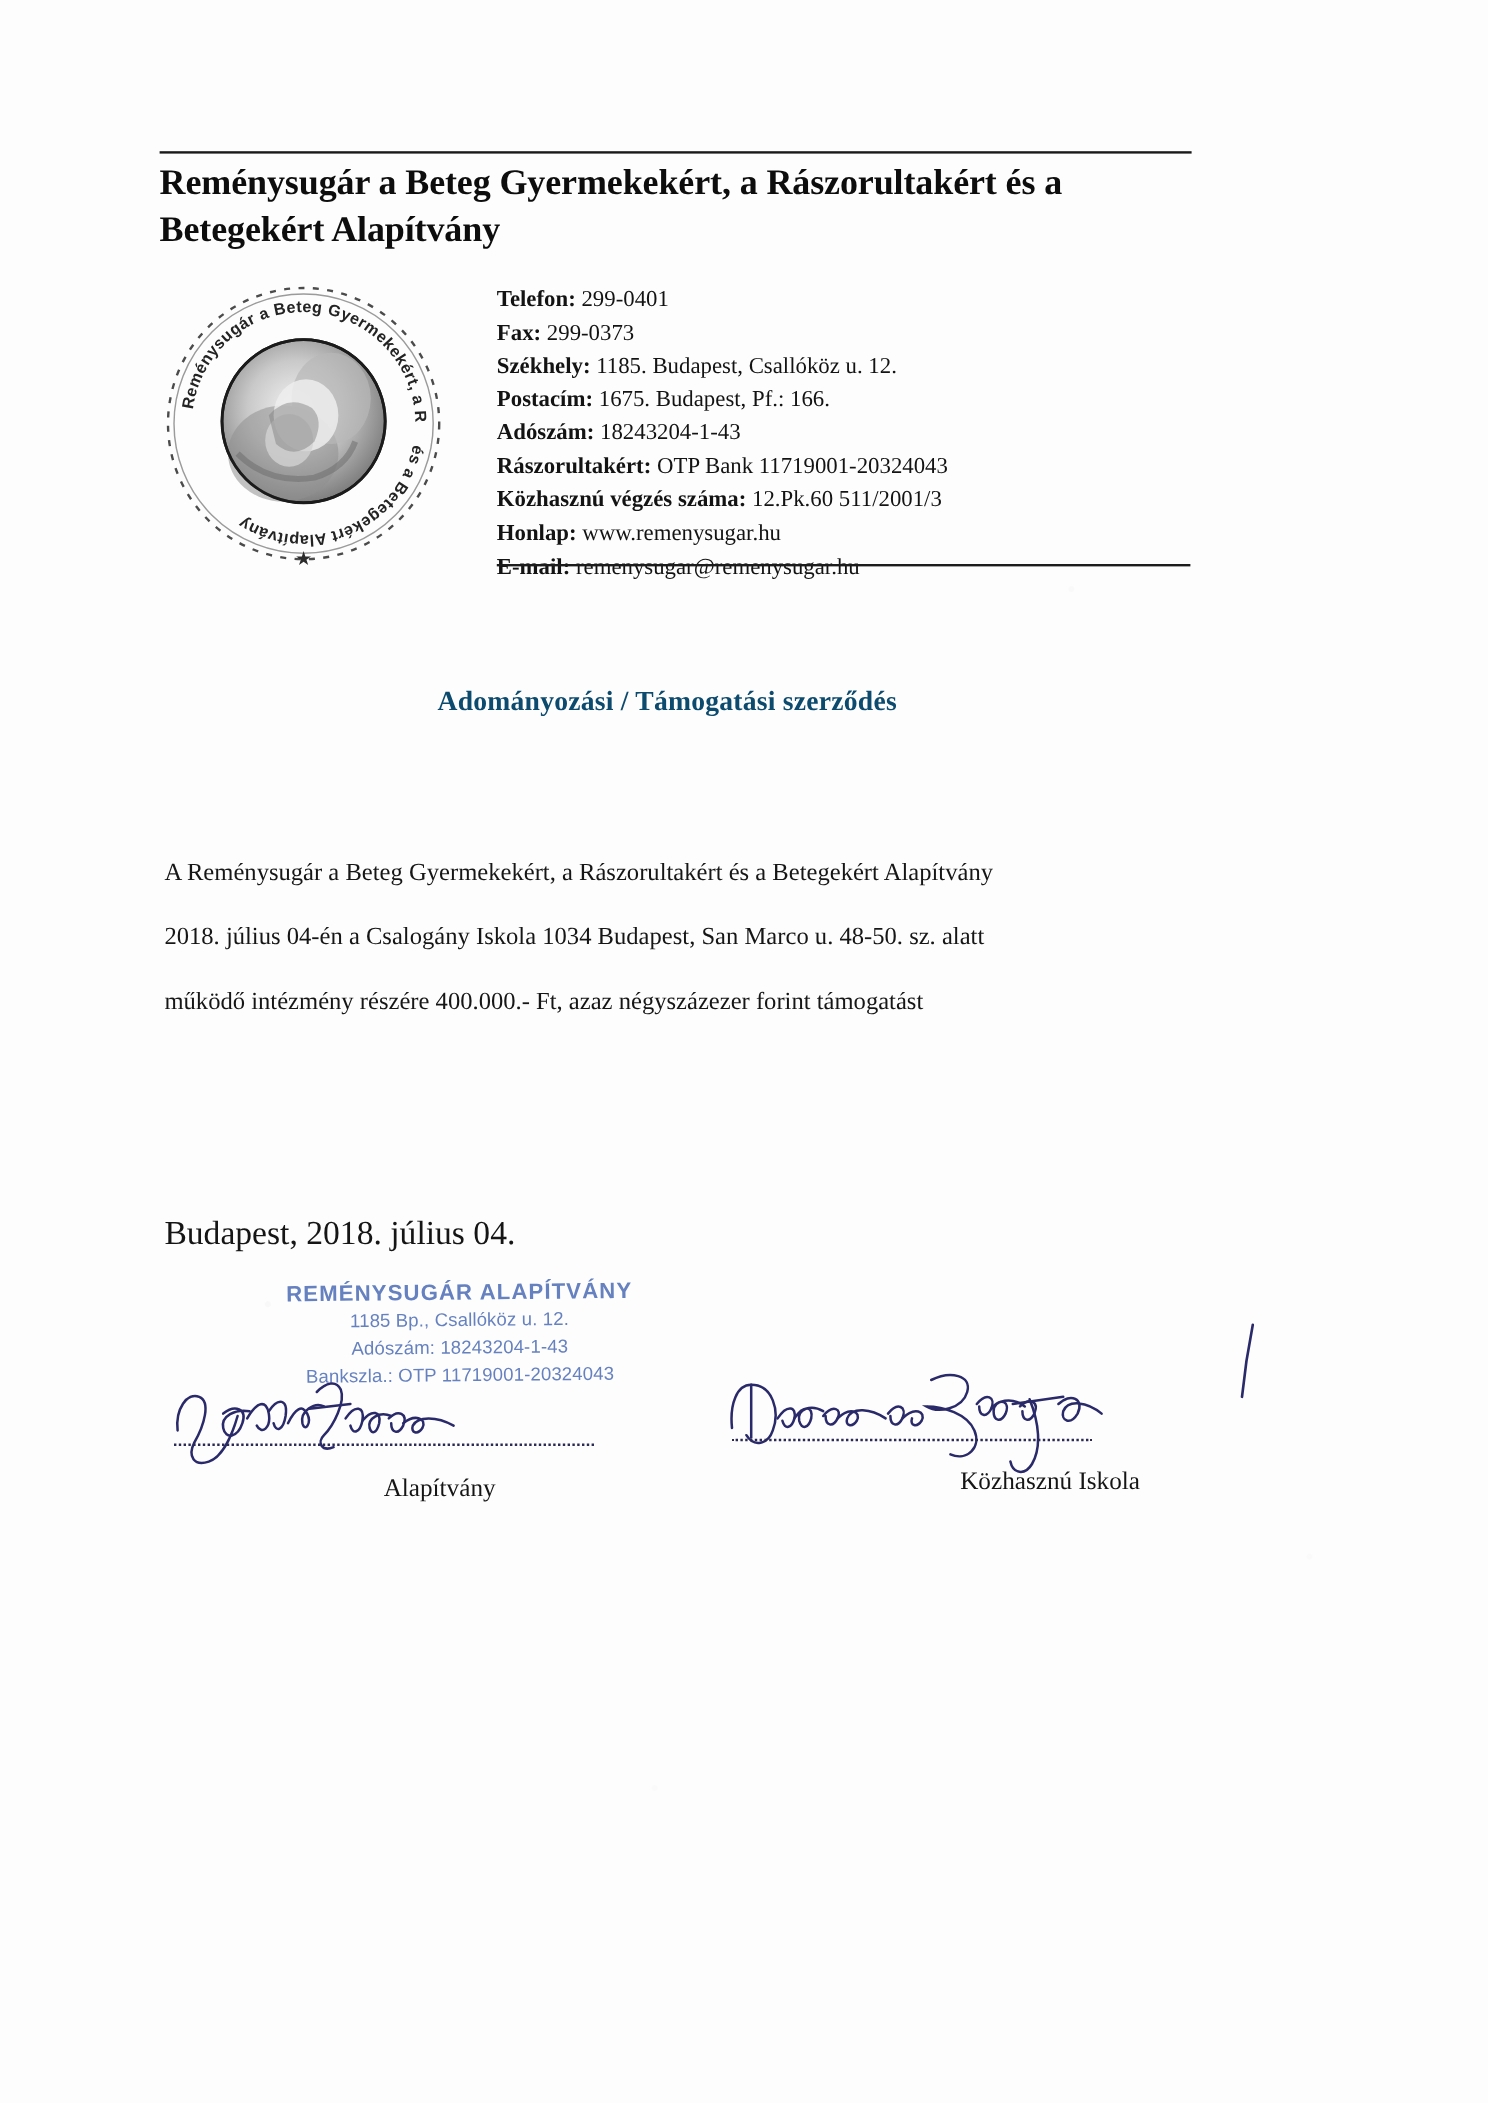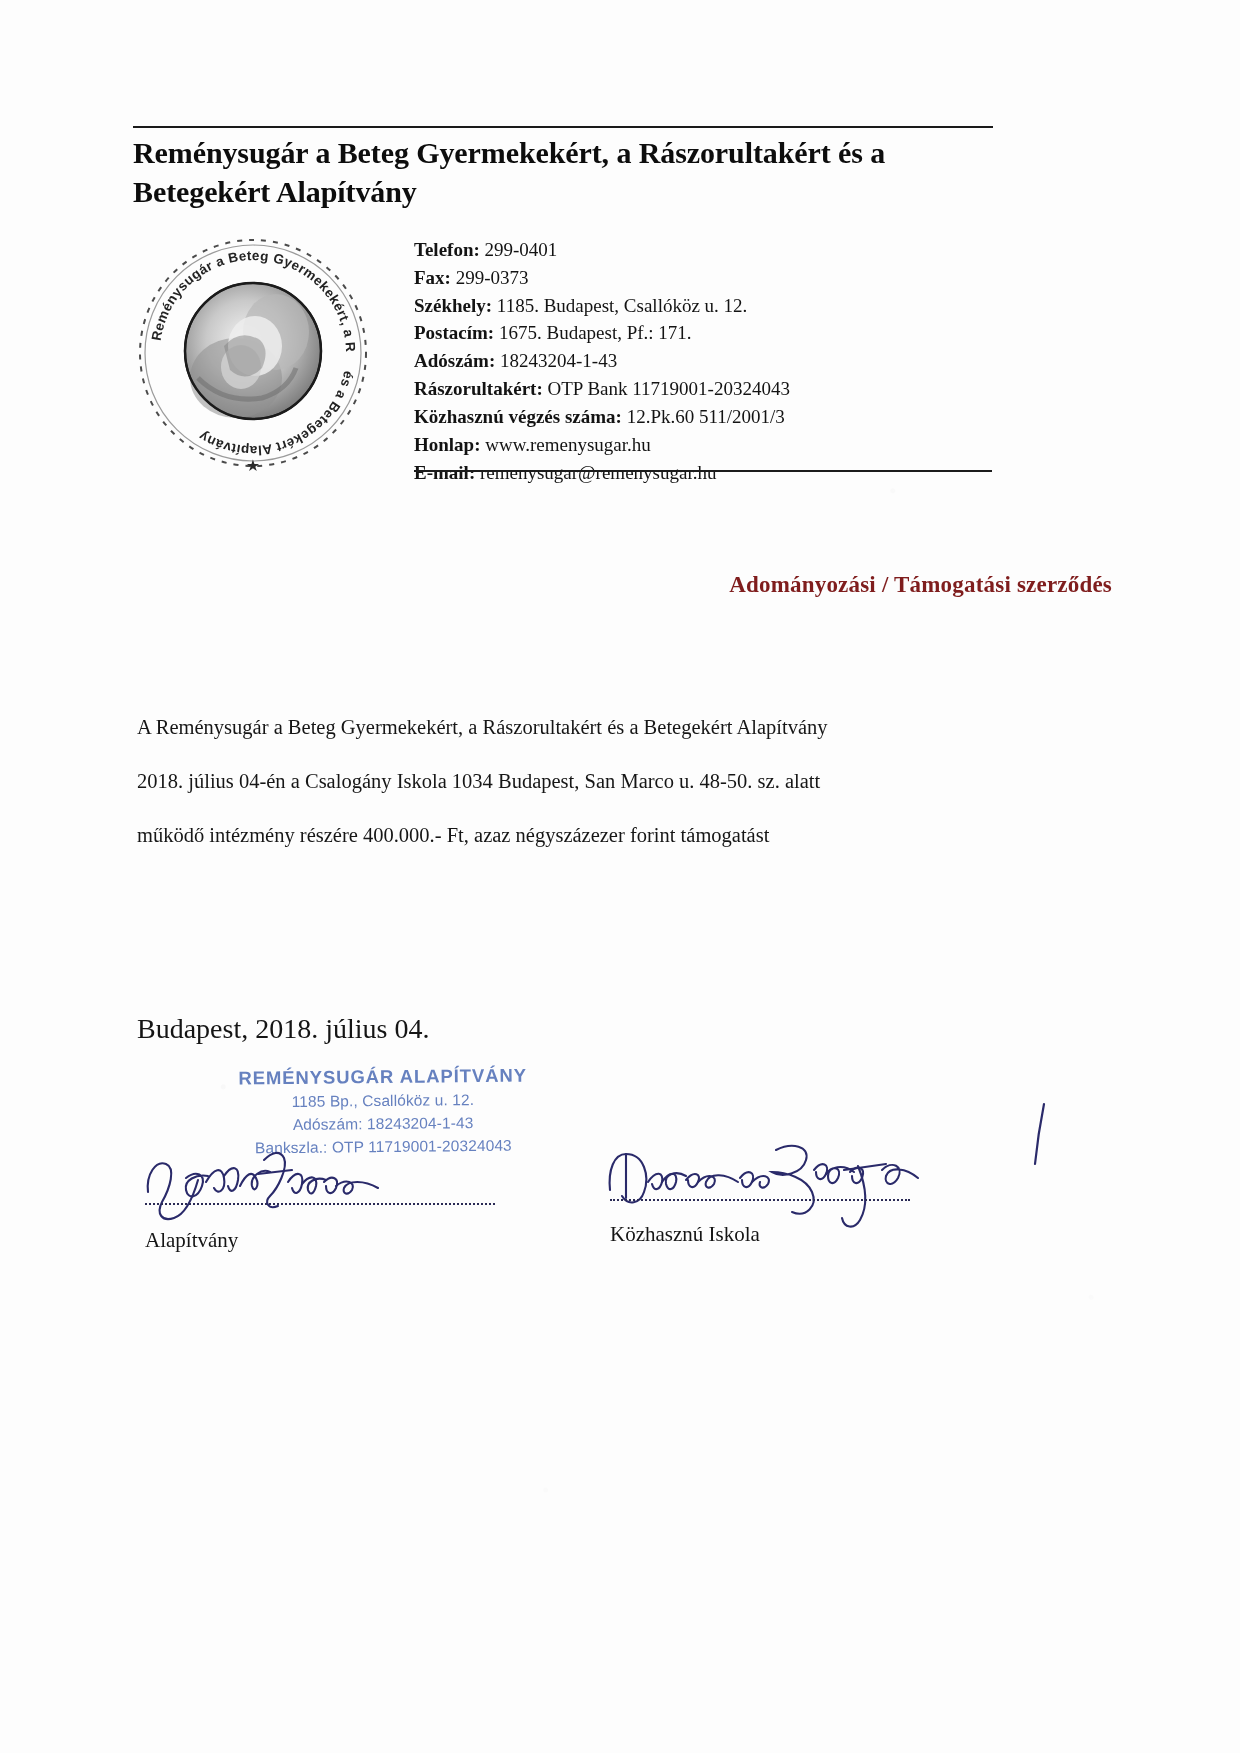--- a/index.html
+++ b/index.html
@@ -86,25 +86,25 @@
     height: 2px;
     background: #1c1c1c;
   }
 
   
   .doc-heading {
     position: absolute;
     left: 0;
     top: 572px;
     width: 1112px;
-    text-align: right;
+    text-align: center;
     font-size: 23px;
     font-weight: bold;
     letter-spacing: 0.2px;
-    color: #7f1d1d;
+    color: #0c4a6e;
   }
 
   
   .body-text {
     position: absolute;
     left: 137px;
     top: 700px;
     width: 880px;
     font-size: 20.5px;
     line-height: 54px;
@@ -150,21 +150,21 @@
     height: 0;
     border-bottom: 2px dotted #2a2a55;
   }
   .sig-left-line  { left: 145px; top: 1203px; width: 350px; }
   .sig-right-line { left: 610px; top: 1199px; width: 300px; }
 
   .sig-label {
     position: absolute;
     font-size: 21px;
     color: #151515;
-    text-align: left;
+    text-align: right;
   }
   .sig-left-label  { left: 145px; top: 1228px; width: 268px; }
   .sig-right-label { left: 610px; top: 1222px; width: 340px; }
 
   .sig-ink {
     position: absolute;
     pointer-events: none;
   }
   .sig-ink svg { display: block; overflow: visible; }
 </style>
@@ -223,21 +223,21 @@
     <div class="row">
       <span class="lbl">Fax:</span>
       <span>299-0373</span>
     </div>
     <div class="row">
       <span class="lbl">Székhely:</span>
       <span>1185. Budapest, Csallóköz u. 12.</span>
     </div>
     <div class="row">
       <span class="lbl">Postacím:</span>
-      <span>1675. Budapest, Pf.: 171.</span>
+      <span>1675. Budapest, Pf.: 166.</span>
     </div>
     <div class="row">
       <span class="lbl">Adószám:</span>
       <span>18243204-1-43</span>
     </div>
     <div class="row">
       <span class="lbl">Rászorultakért:</span>
       <span>OTP Bank 11719001-20324043</span>
     </div>
     <div class="row">

